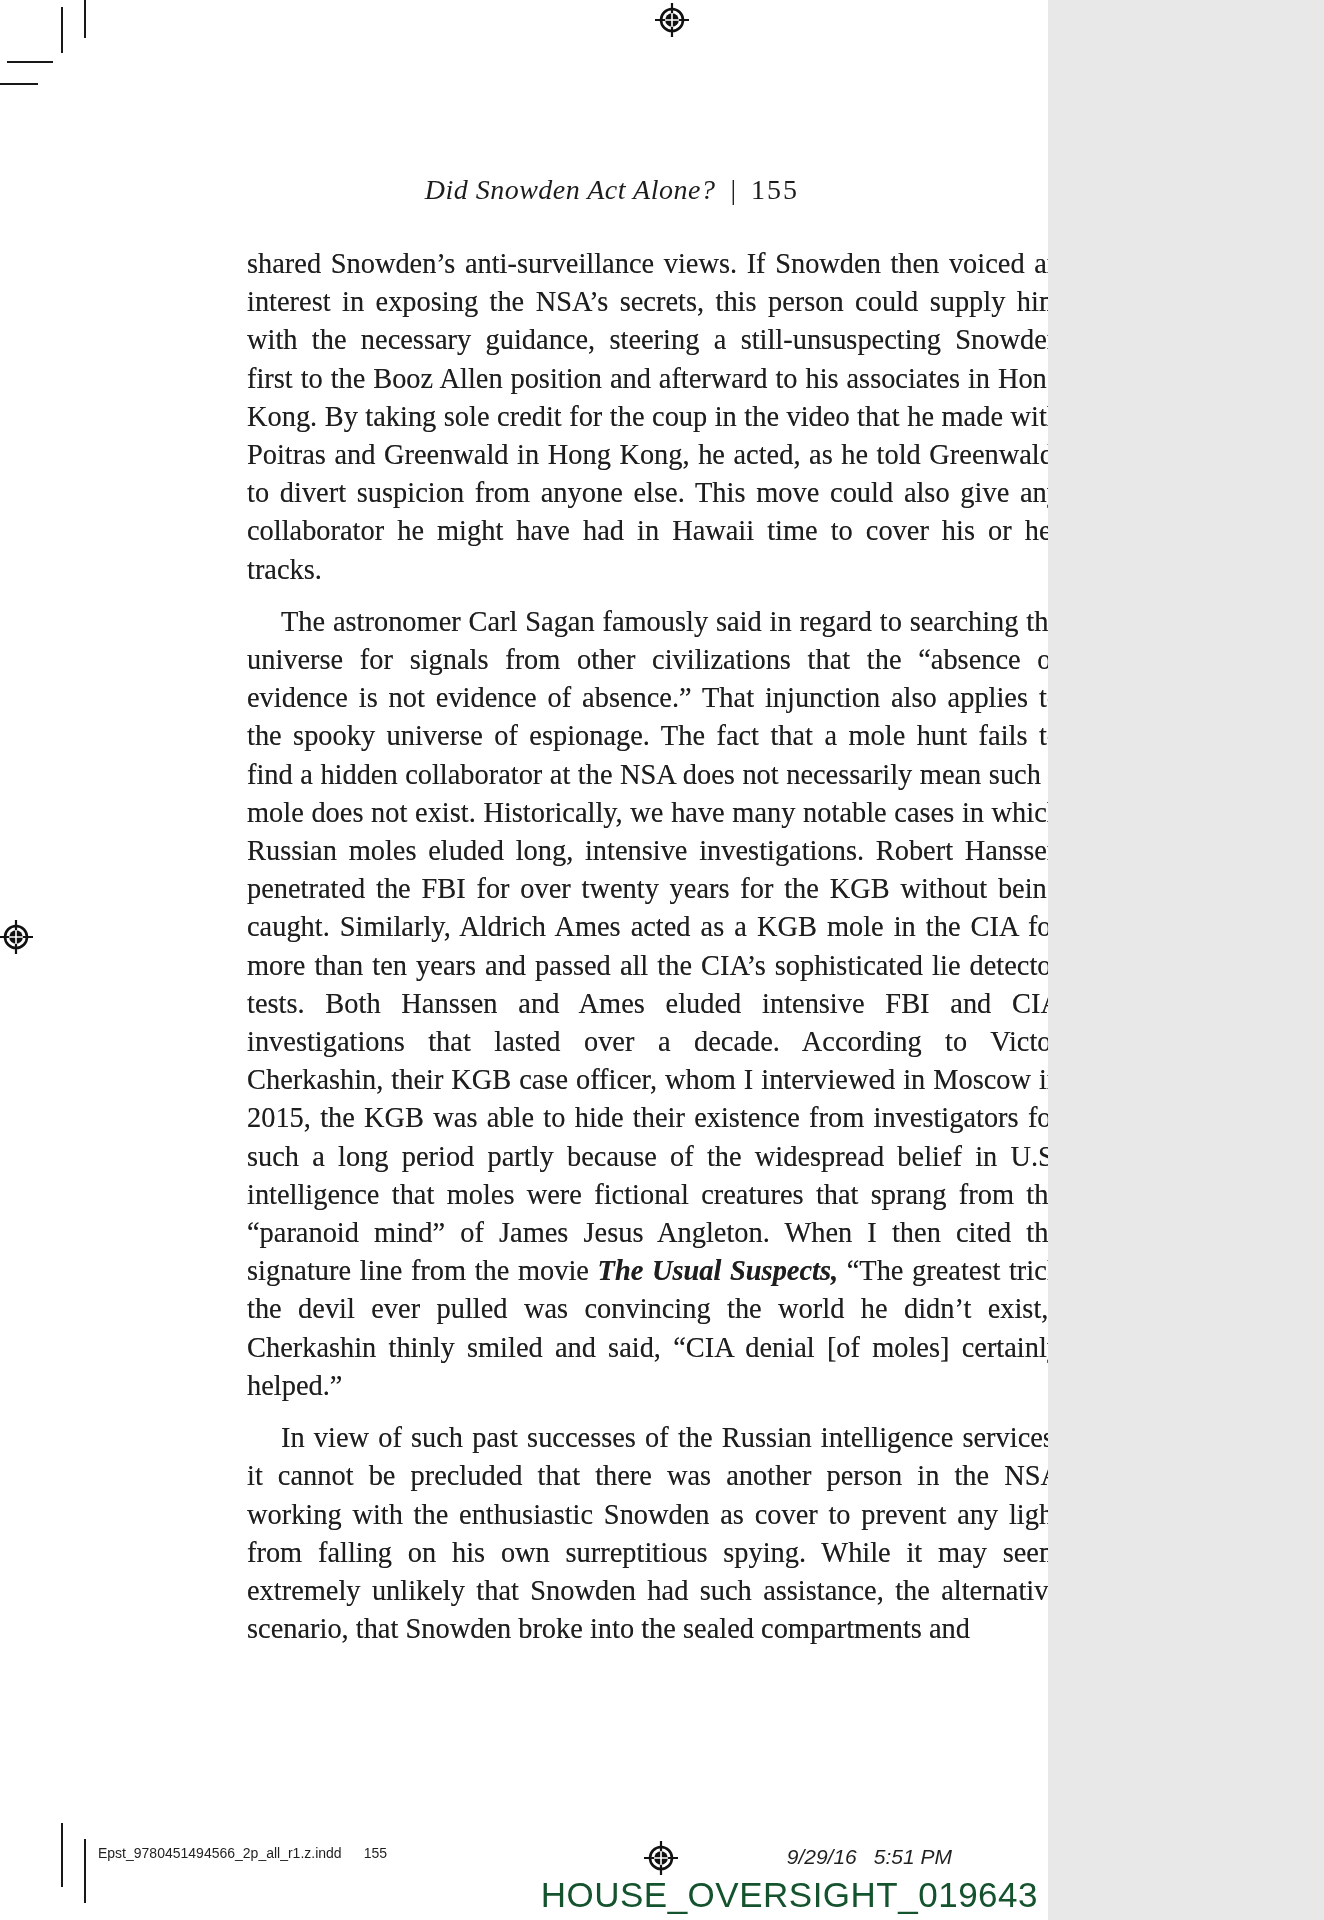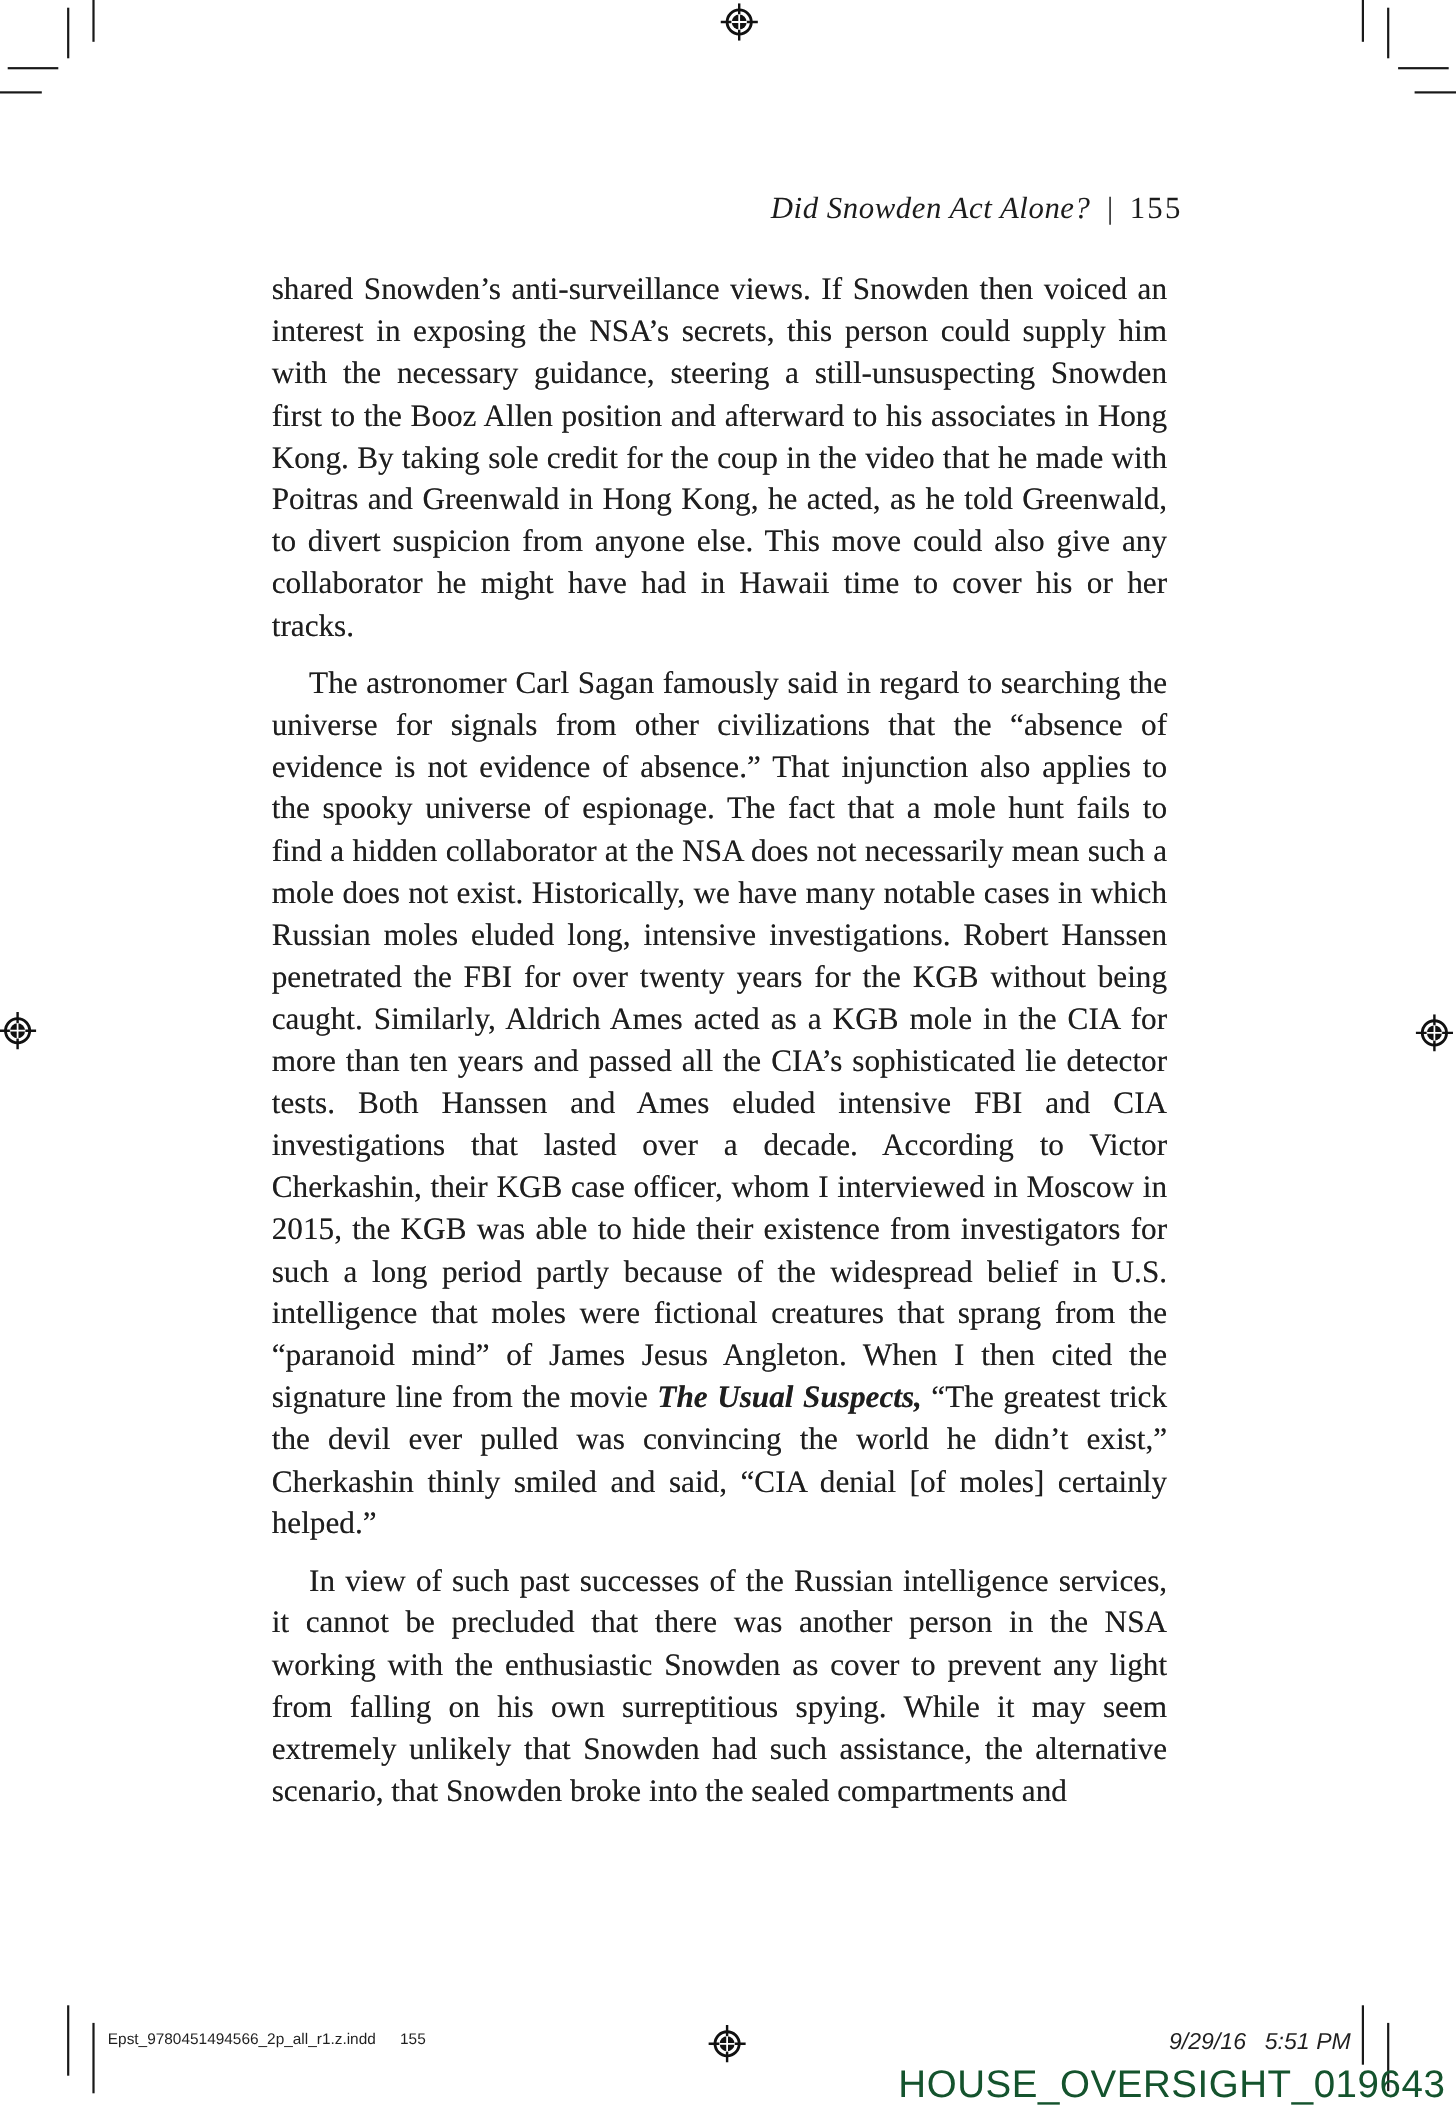--- a/index.html
+++ b/index.html
@@ -1,18 +1,18 @@
 <!DOCTYPE html>
 <html lang="en"><head>
 <meta charset="utf-8">
 <style>
   html, body { margin: 0; padding: 0; background: #e8e8e8; }
   .page {
     position: relative;
-    width: 1324px;
+    width: 1048px;
     height: 1920px;
     background: #ffffff;
     overflow: hidden;
     font-family: "Liberation Serif", serif;
   }
 
   
   .running-head {
     position: absolute;
     top: 174px;

